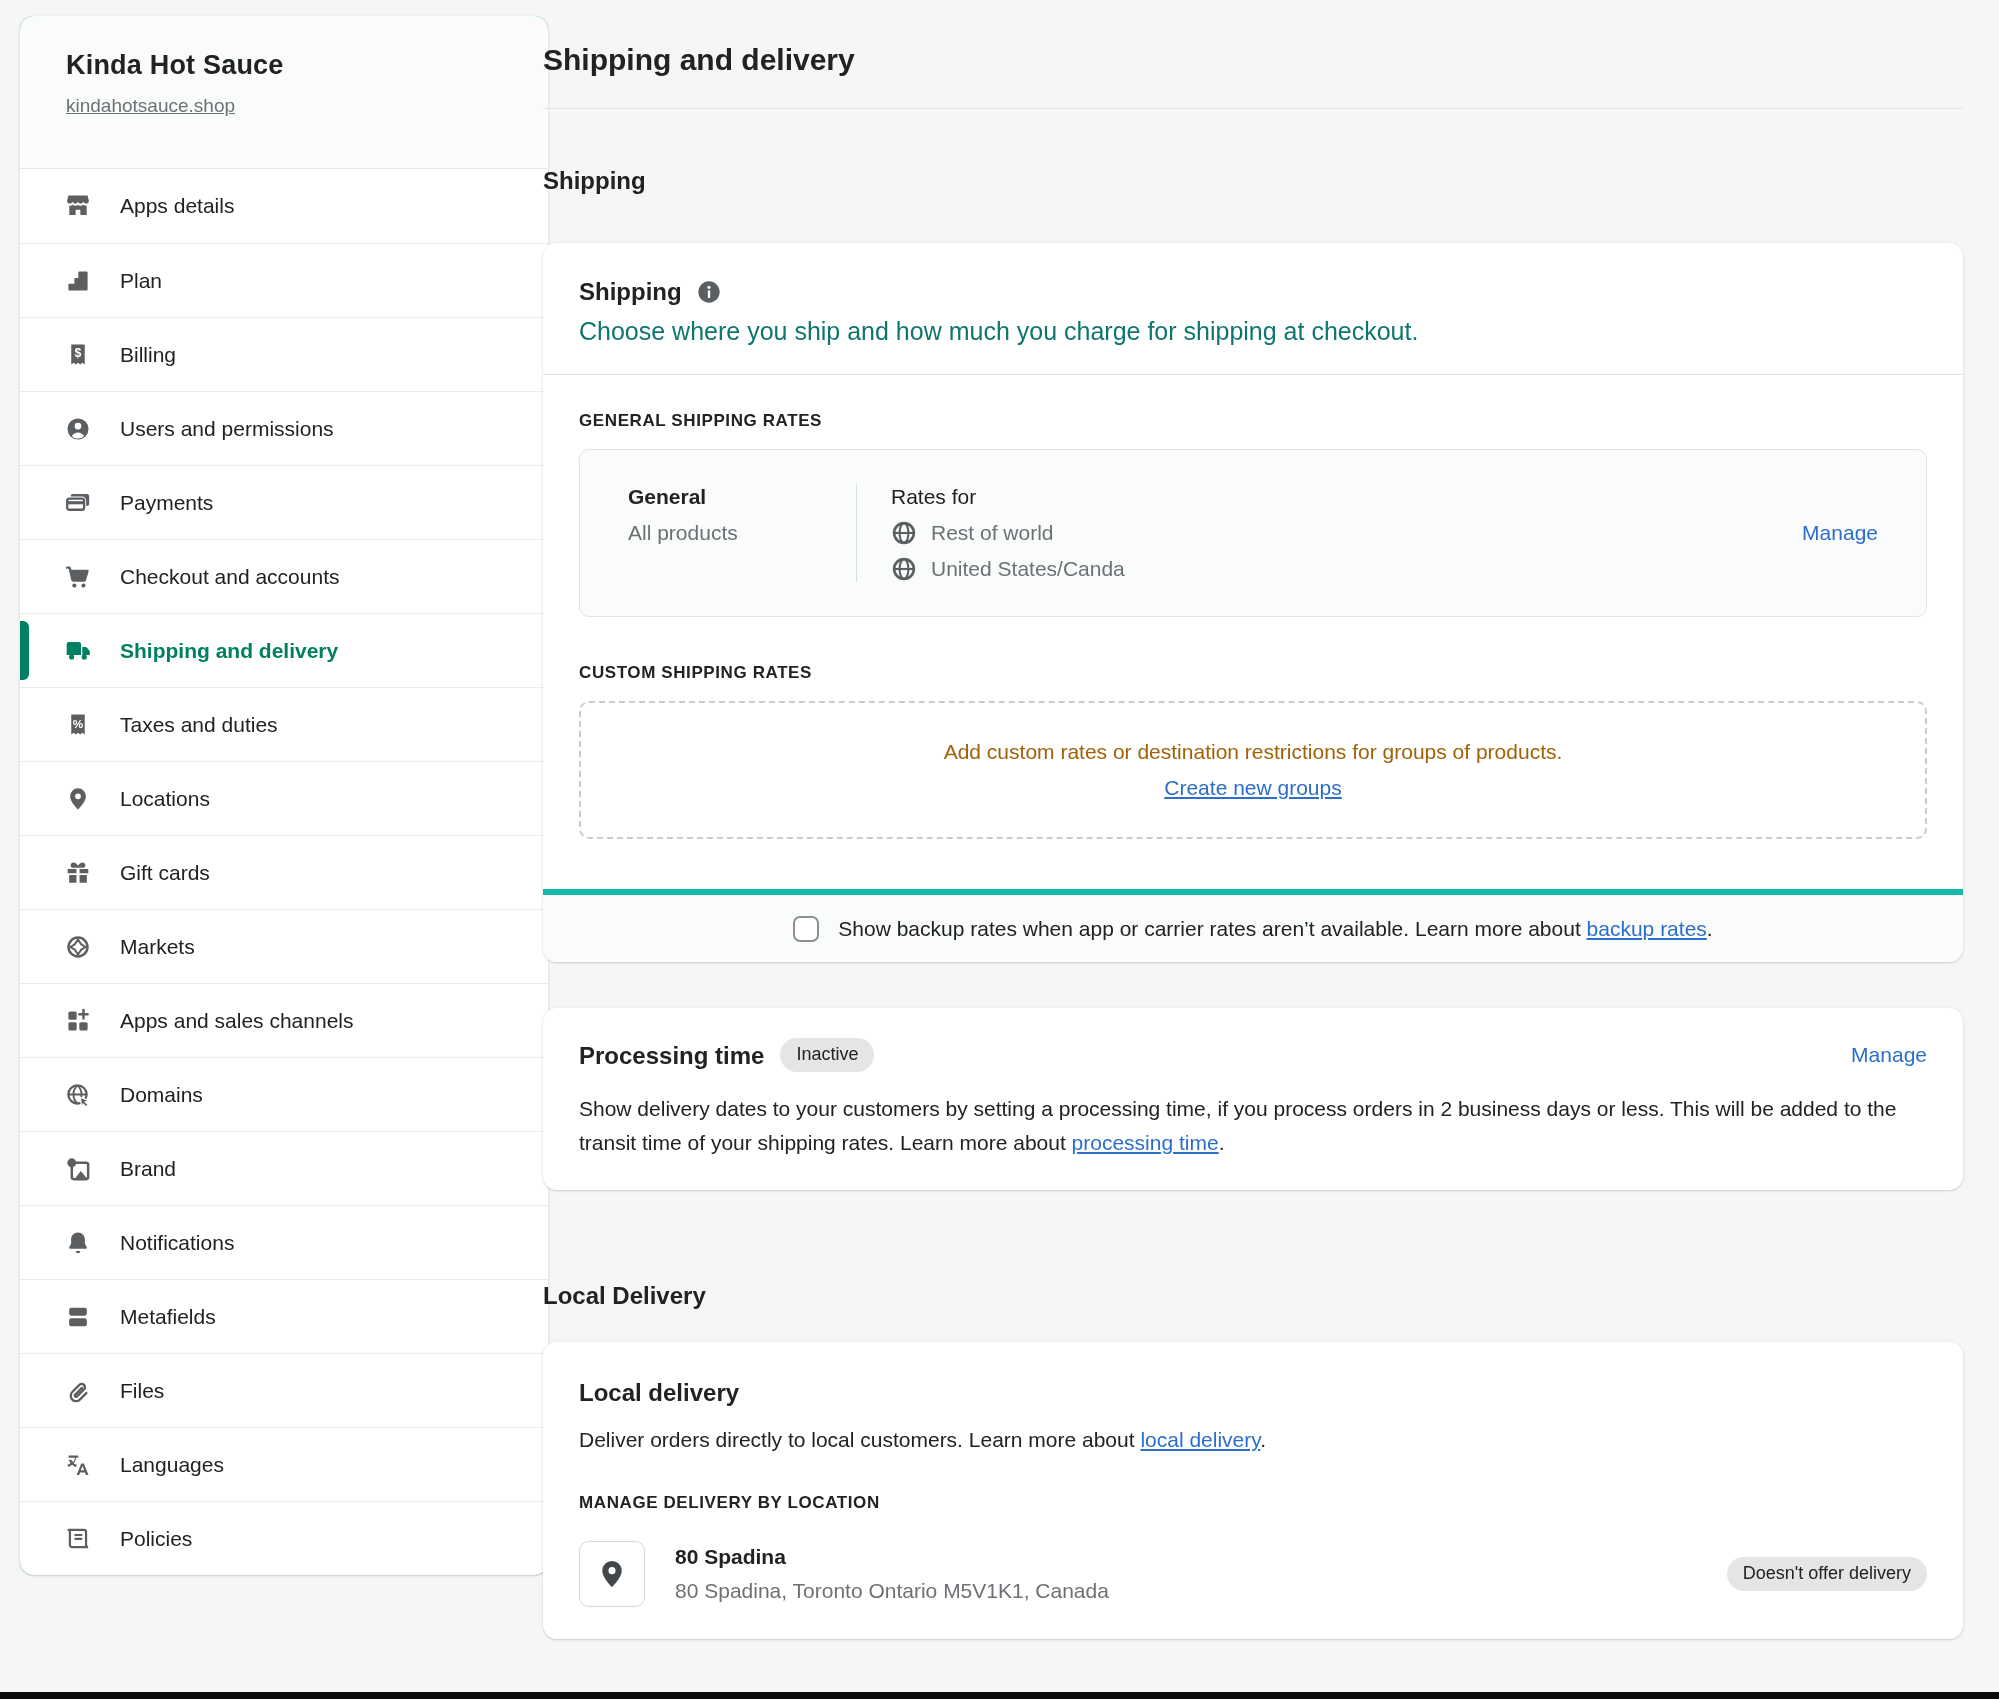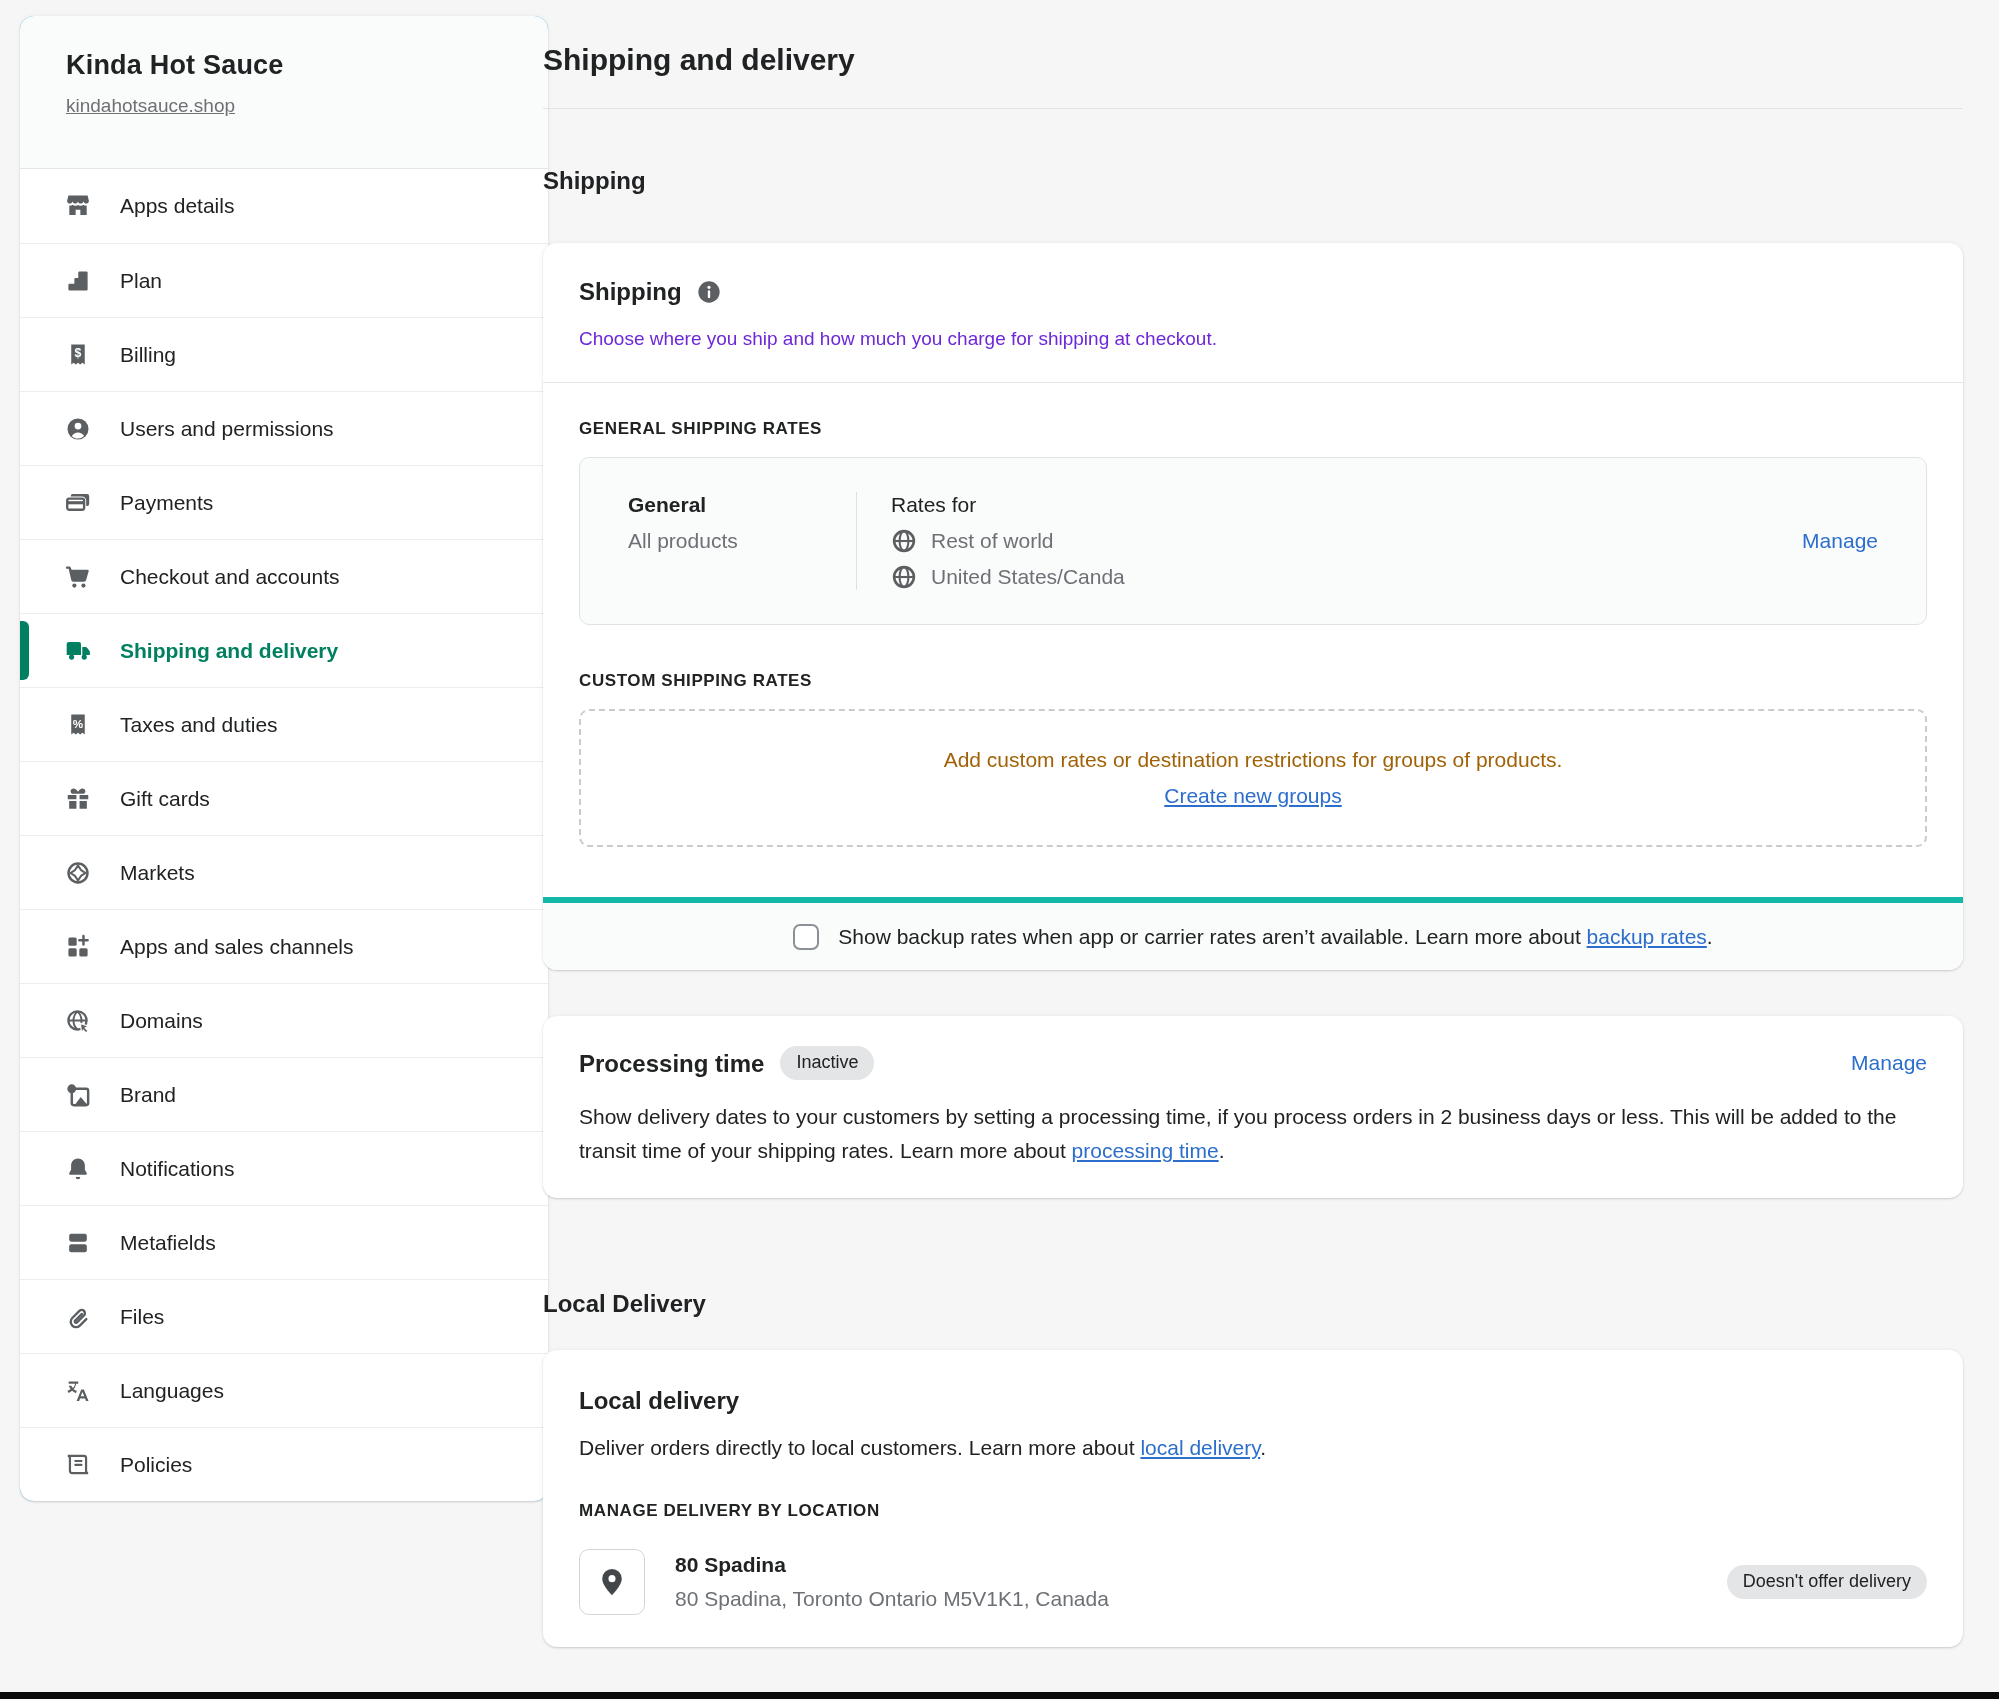--- a/index.html
+++ b/index.html
@@ -49,21 +49,21 @@
   .card {
     background:#fff; border-radius:14px;
     box-shadow:0 0 5px rgba(23,24,24,.05), 0 1px 2px rgba(0,0,0,.15);
   }
   .card.shipping-card { margin-top:48px; }
 
   .card1-header { padding:34px 36px 30px 36px; border-bottom:1px solid #e1e3e5; }
   .card-title-row { display:flex; align-items:center; gap:14px; }
   .card-title { font-size:24px; font-weight:700; line-height:29px; }
   .info-icon { width:26px; height:26px; }
-  .card-desc { margin-top:20px; font-size:19px; line-height:26px; color:#6d28d9; }
+  .card-desc { margin-top:12px; font-size:25px; line-height:26px; color:#0f766e; }
 
   .card1-body { padding:36px 36px 50px 36px; }
   .mini-label { font-size:17px; font-weight:700; letter-spacing:.6px; color:#202223; }
 
   .rates-box {
     margin-top:18px; background:#fafbfb; border:1px solid #dfe3e8; border-radius:10px;
     padding:34px 48px; display:flex; align-items:stretch;
   }
   .rates-left { width:228px; flex:0 0 228px; }
   .rates-profile-name { font-size:21px; font-weight:700; line-height:26px; }
@@ -196,20 +196,29 @@
         <span class="label">Shipping and delivery</span>
       </div>
       <div class="sidebar-item">
         <span class="icon">
           <svg width="26" height="26" viewBox="0 0 20 20" fill="currentColor">
             <path d="M4.8 2h10.4v15.3l-1.8-1.3-1.7 1.3-1.7-1.3-1.7 1.3-1.7-1.3-1.8 1.3V2z"></path>
             <text x="10" y="12" font-size="9" font-weight="700" fill="#fff" text-anchor="middle">%</text>
           </svg>
         </span>
         <span class="label">Taxes and duties</span>
+      </div>
+      <div class="sidebar-item">
+        <span class="icon">
+          <svg width="26" height="26" viewBox="0 0 20 20" fill="currentColor">
+            <path d="M10 1.8a6.1 6.1 0 016.1 6.1c0 4.3-6.1 10.3-6.1 10.3S3.9 12.2 3.9 7.9A6.1 6.1 0 0110 1.8z"></path>
+            <circle cx="10" cy="7.9" r="2.2" fill="#fff"></circle>
+          </svg>
+        </span>
+        <span class="label">Locations</span>
       </div>
       <div class="sidebar-item">
         <span class="icon">
           <svg width="26" height="26" viewBox="0 0 20 20" fill="currentColor">
             <path d="M6.6 1.9c1.3 0 2.6 1 3.4 2.5.8-1.5 2.1-2.5 3.4-2.5 1.3 0 2.3 1 2.3 2.1 0 .8-.5 1.5-1.2 1.9H5.5c-.7-.4-1.2-1.1-1.2-1.9 0-1.1 1-2.1 2.3-2.1z"></path>
             <path d="M2.1 6.9h15.8v3.2h-6.7V6.9H8.8v3.2H2.1V6.9zM3.2 11.5h5.6v6H3.2zM11.2 11.5h5.6v6h-5.6z"></path>
           </svg>
         </span>
         <span class="label">Gift cards</span>
       </div>

